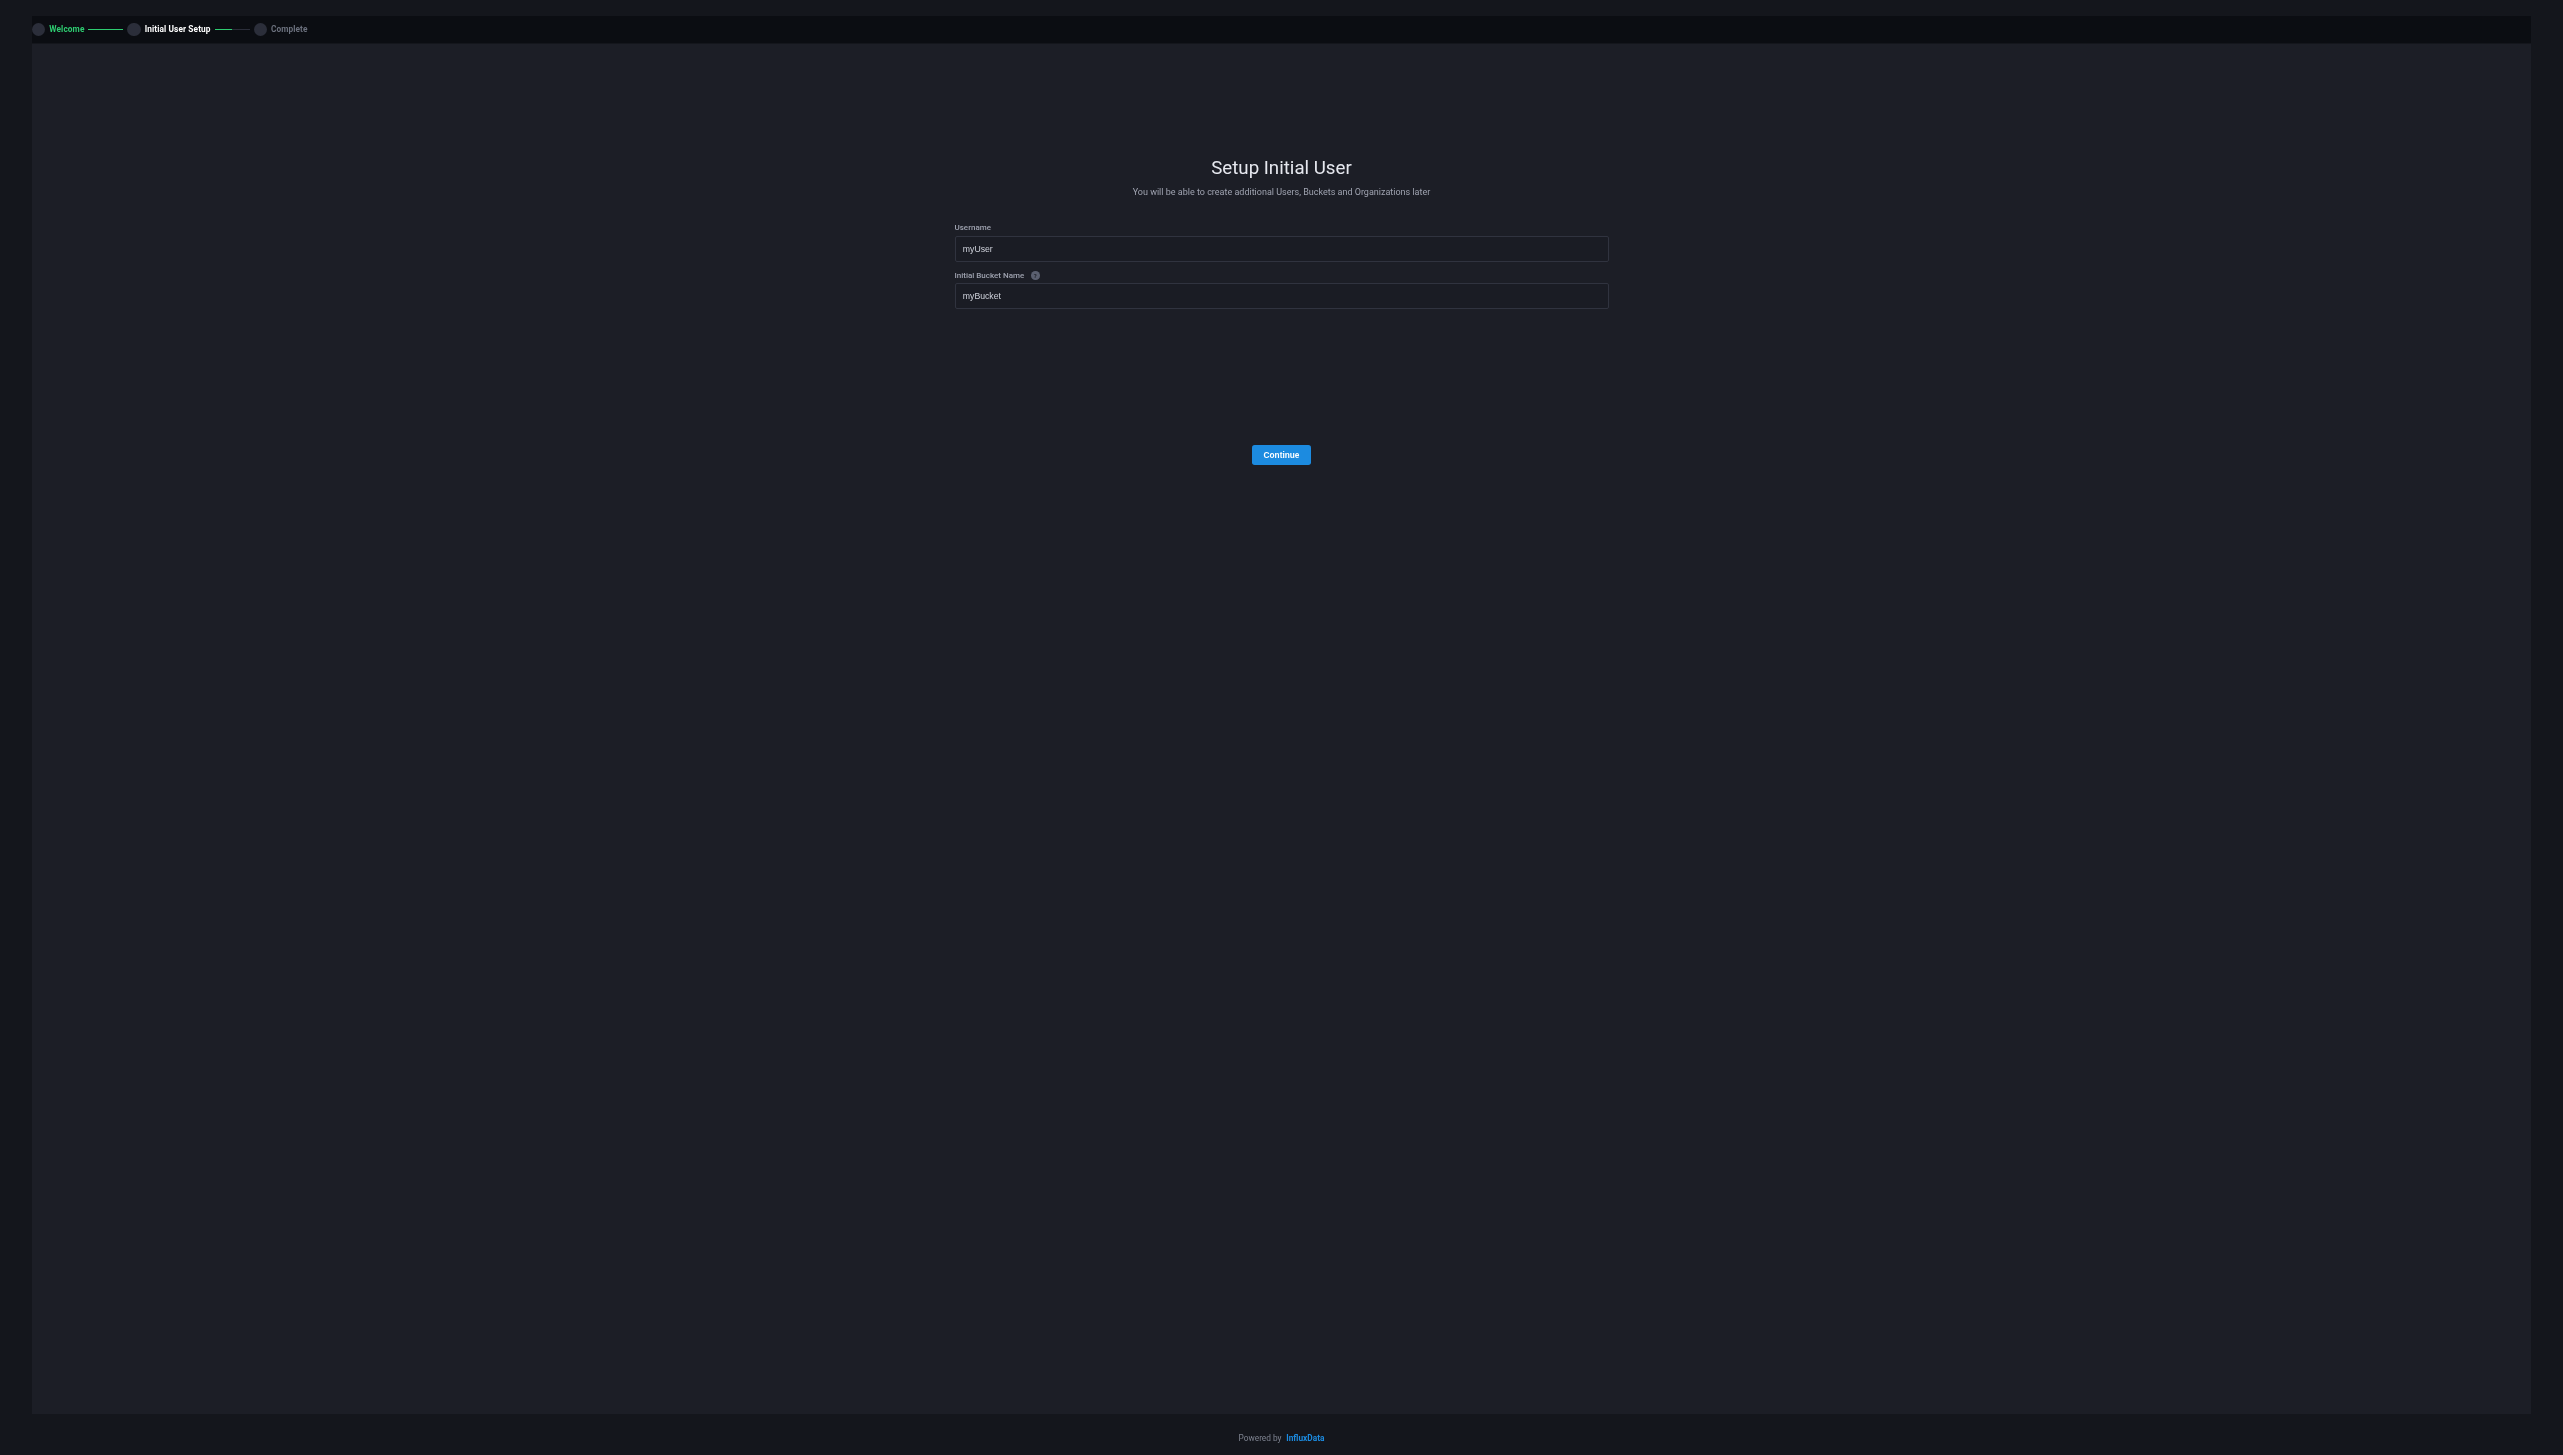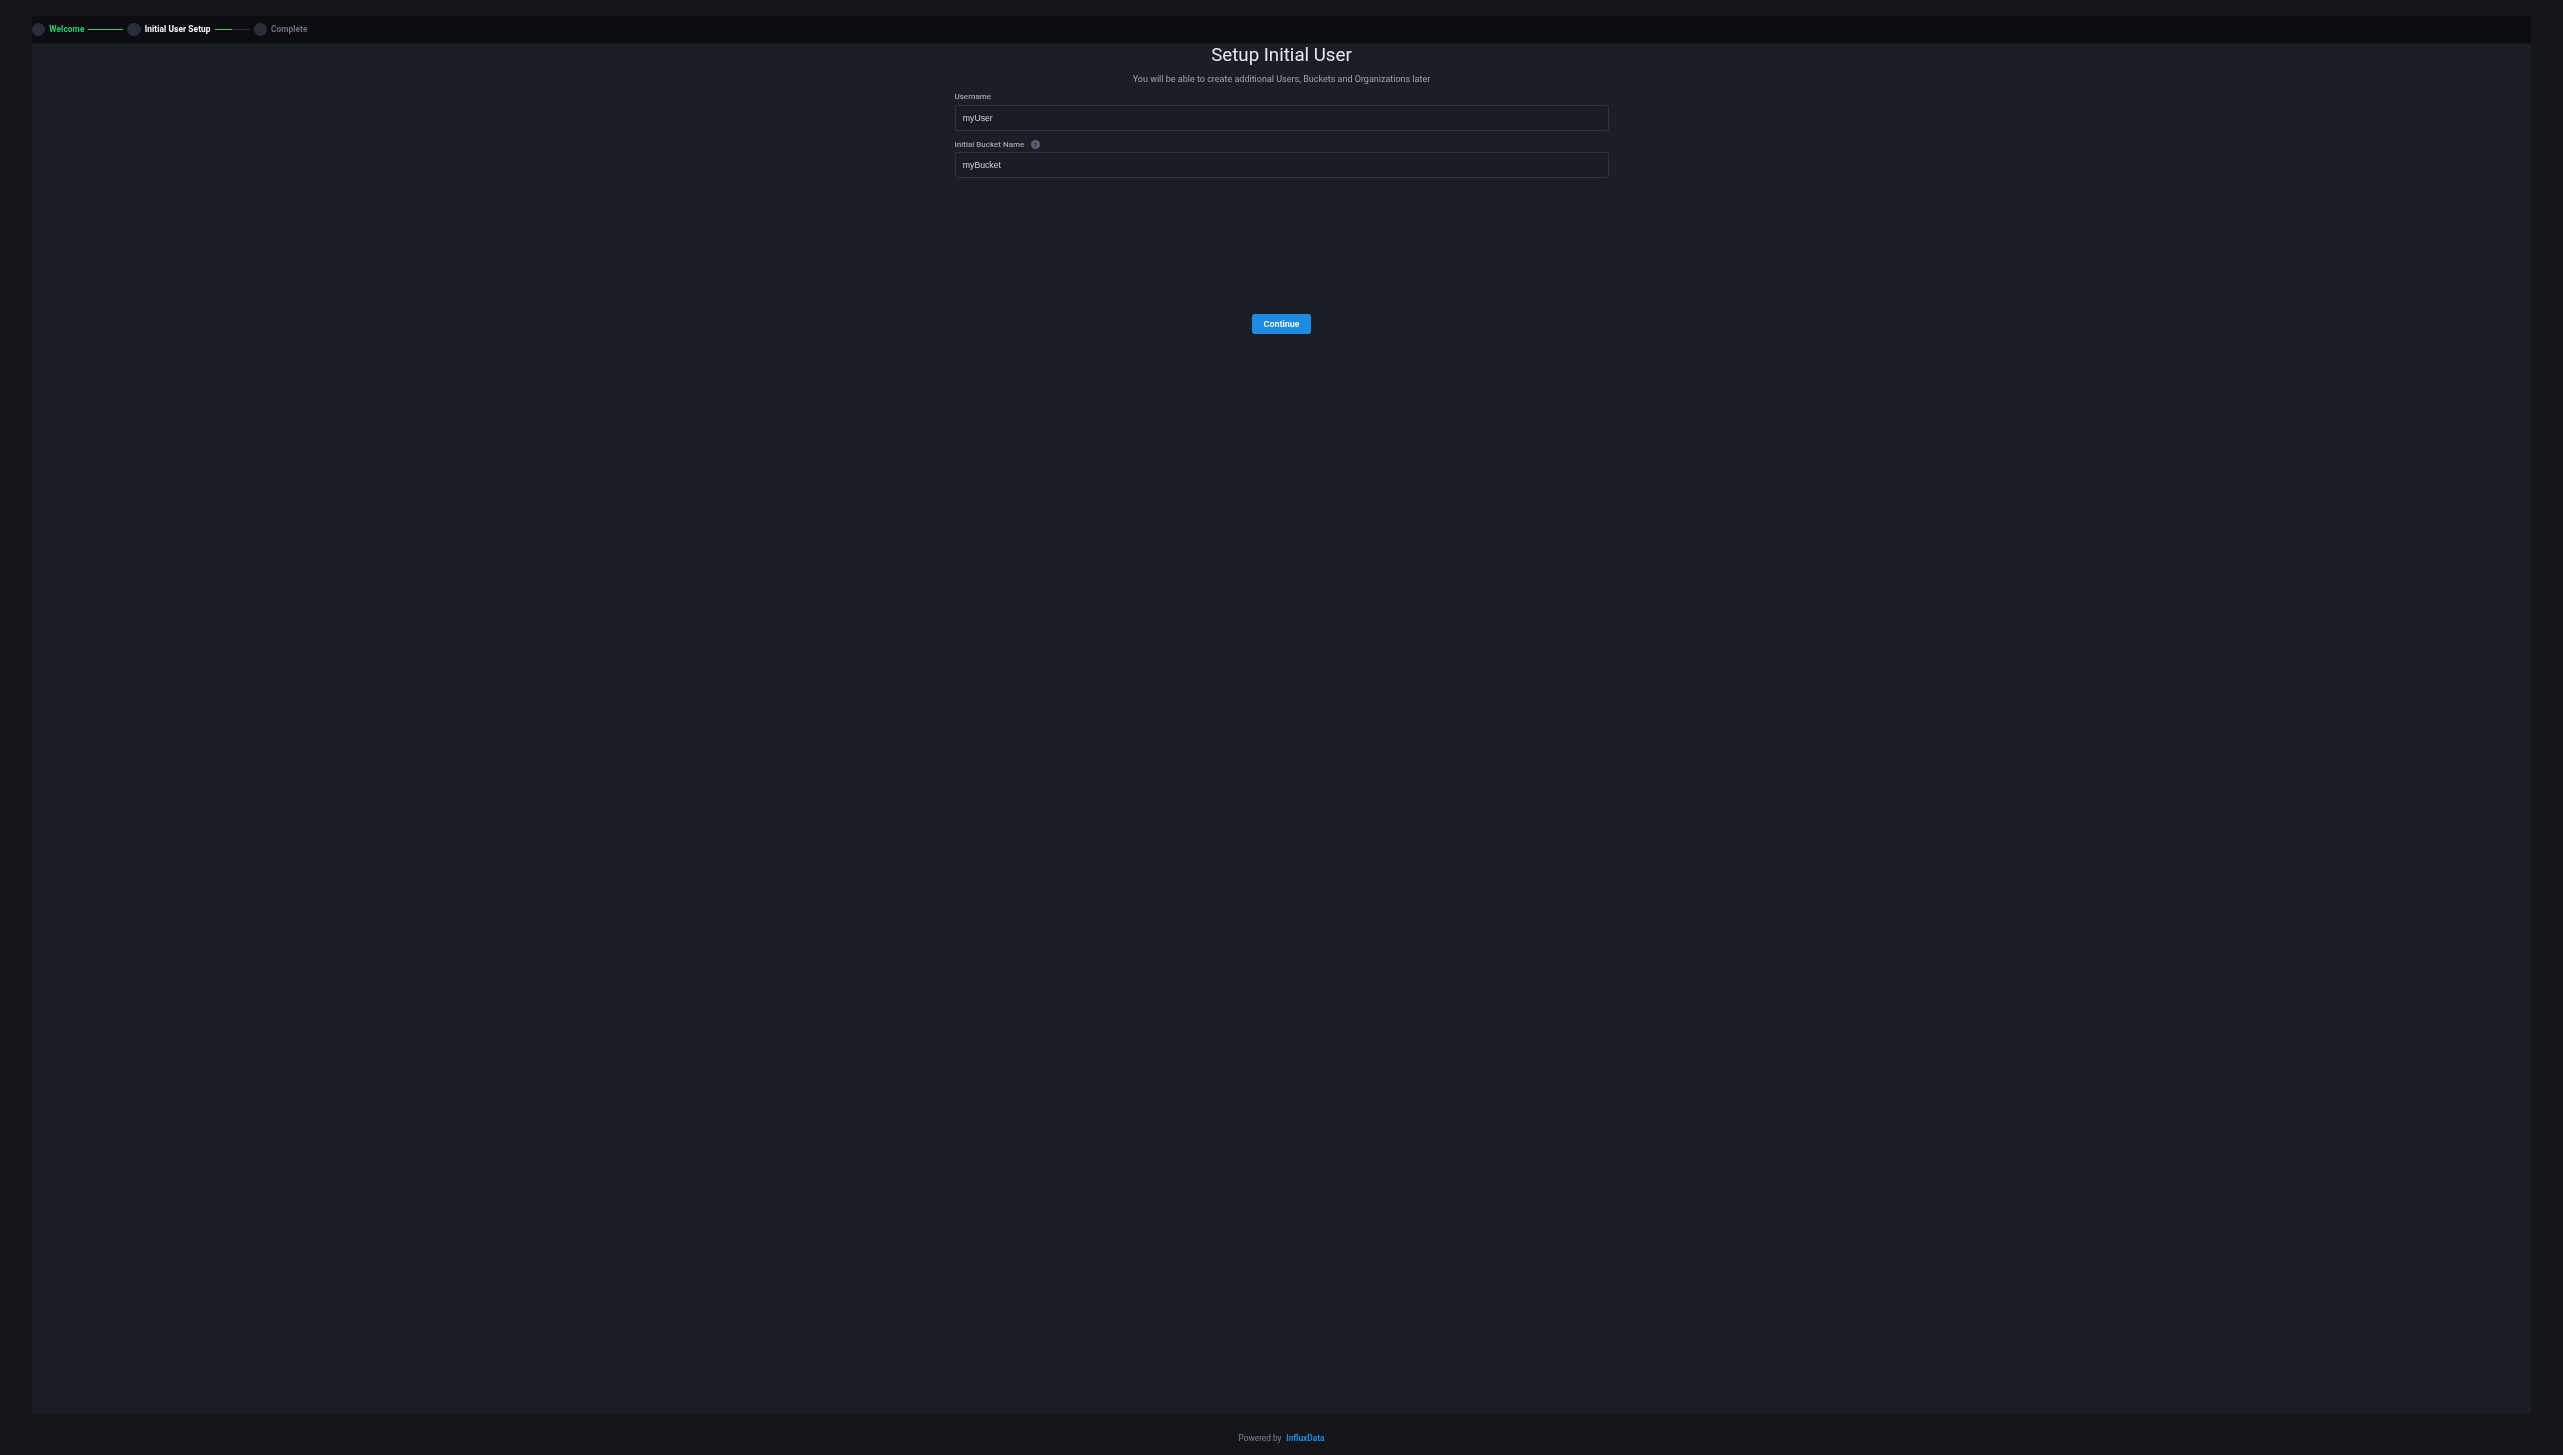--- a/index.html
+++ b/index.html
@@ -54,34 +54,35 @@
   height: 1.3px;
 }
 .step-connector.green { background: #2ecc71; }
 .step-connector.half {
   background: linear-gradient(to right, #2ecc71 0%, #2ecc71 50%, #2b2e3a 50%, #2b2e3a 100%);
 }
 .content-panel {
   background: #1c1e26;
   flex: 1;
   margin-top: 1.3px;
+  padding-top: 113px;
   display: flex;
   flex-direction: column;
   align-items: center;
 }
 .page-title {
   font-size: 18.7px;
   font-weight: 400;
   color: #e6e8ef;
   margin-bottom: 8px;
 }
 .page-subtitle {
   font-size: 9px;
   color: #9fa3b0;
-  margin-bottom: 8px;
+  margin-bottom: 26px;
   text-align: right;
 }
 .form-wrap {
   width: 654px;
 }
 .field-label {
   font-size: 8px;
   color: #9fa3b0;
   font-weight: 500;
   display: flex;

